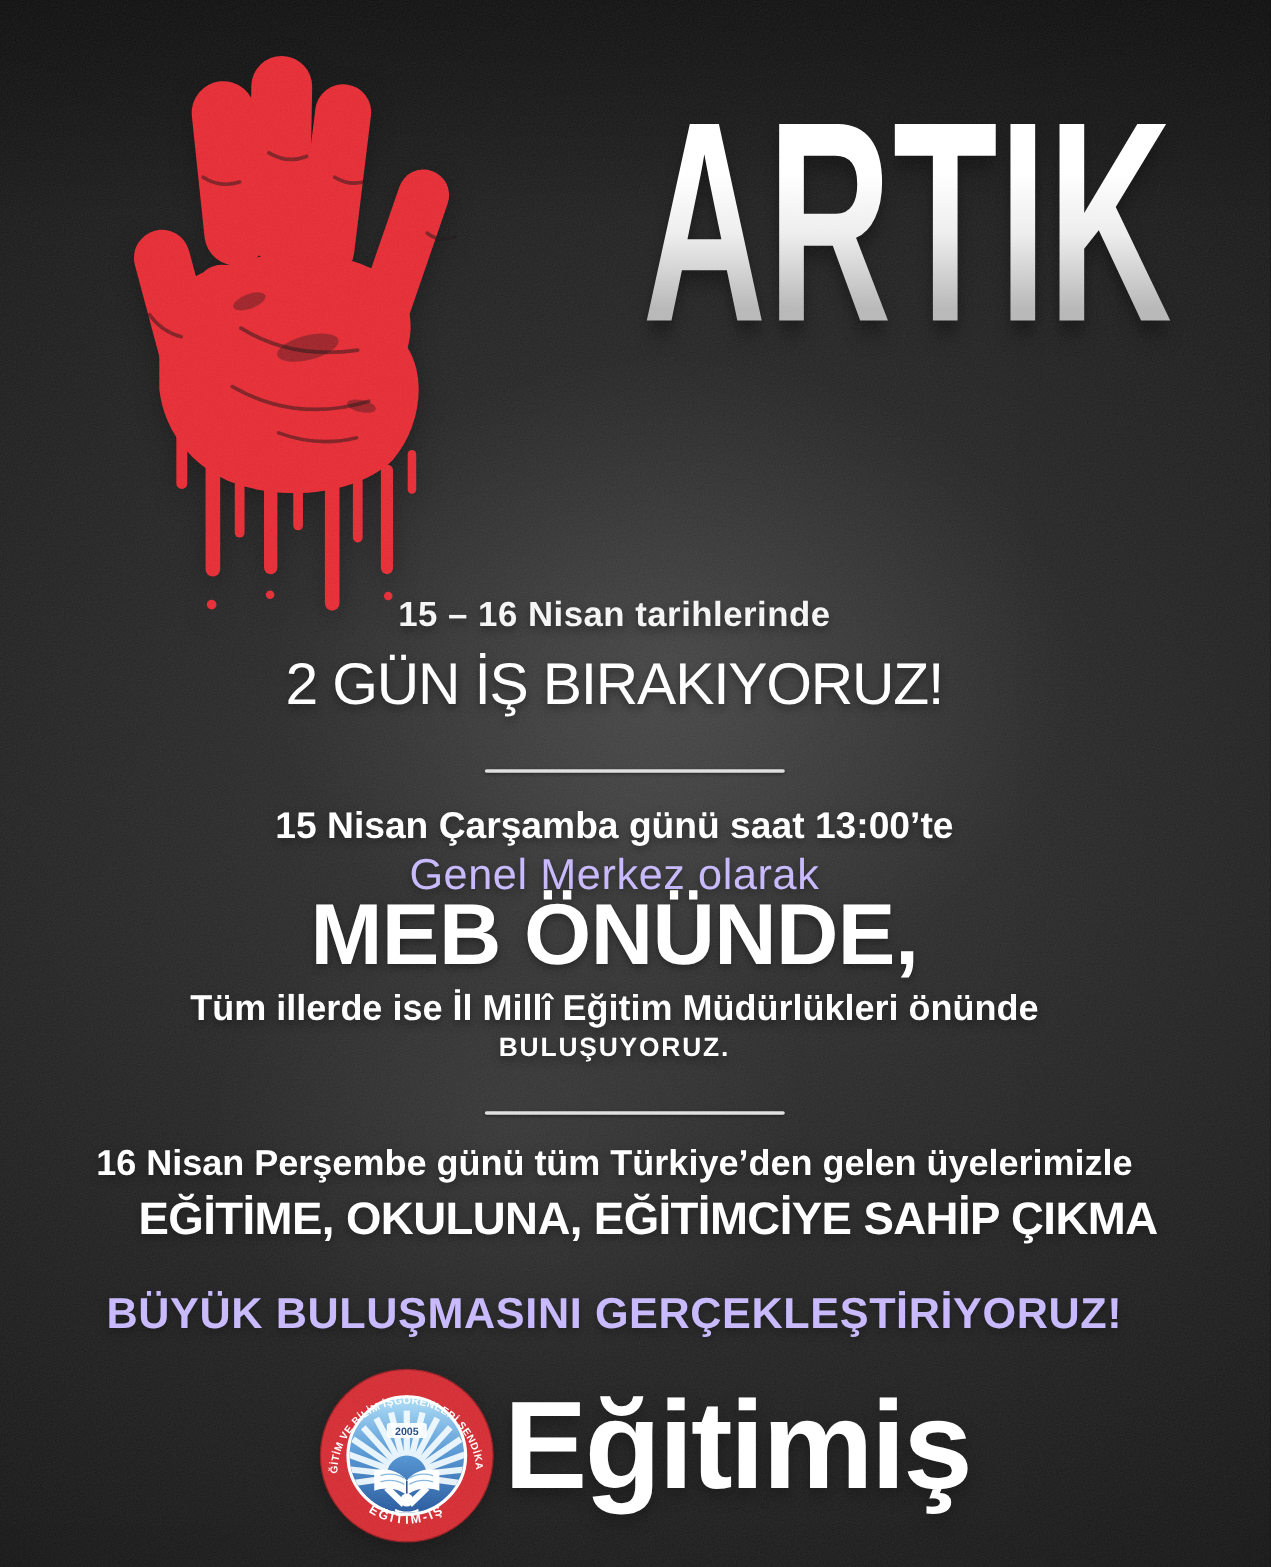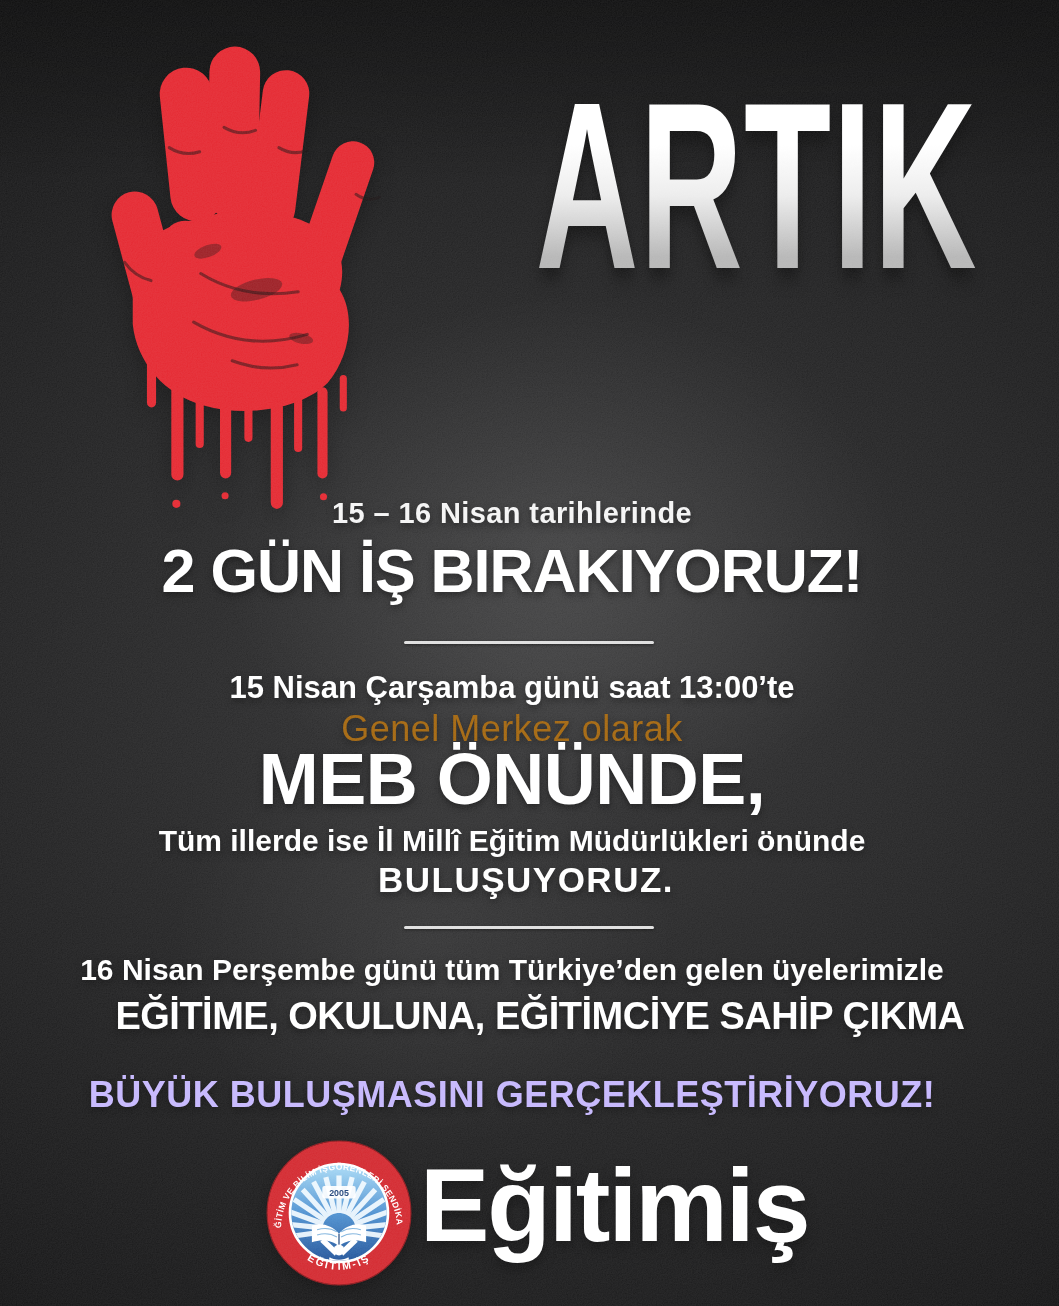--- a/index.html
+++ b/index.html
@@ -29,26 +29,26 @@
     background:linear-gradient(180deg,#ffffff 28%,#ececec 55%,#b4b4b4 88%);
     -webkit-background-clip:text;background-clip:text;color:transparent;
     filter:drop-shadow(0 9px 9px rgba(0,0,0,0.62));
     letter-spacing:2px;
   }
   .headline .t2{margin-top:22px;font-size:240px;line-height:188px;}
 
   .center{position:absolute;left:0;width:1024px;text-align:center;white-space:nowrap;
     text-shadow:0 3px 7px rgba(0,0,0,0.55);}
   .dates   {top:497px;font-size:29px;font-weight:700;color:#f4f4f4;letter-spacing:0.4px;}
-  .strike  {top:534px;font-size:61px;line-height:74px;font-weight:700;letter-spacing:-1px;}
+  .strike  {top:534px;font-size:49px;line-height:74px;font-weight:400;letter-spacing:-1px;}
   .m-time  {top:670px;font-size:31px;font-weight:700;}
-  .m-org   {top:708px;font-size:36px;font-weight:500;letter-spacing:0.5px;color:#a16207;text-align:center;}
+  .m-org   {top:708px;font-size:36px;font-weight:500;letter-spacing:0.5px;color:#c4b5fd;text-align:center;}
   .m-place {top:746px;font-size:72px;line-height:66px;font-weight:700;letter-spacing:-0.5px;}
   .m-prov  {top:824px;font-size:30px;font-weight:700;}
-  .m-act   {top:860px;font-size:35px;font-weight:700;letter-spacing:1.5px;padding-left:14px;}
+  .m-act   {top:860px;font-size:22px;font-weight:700;letter-spacing:1.5px;}
   .g-intro {top:953px;font-size:30px;font-weight:700;}
   .g-cause {top:993px;font-size:38px;line-height:46px;font-weight:700;letter-spacing:-0.5px;margin-left:28px;}
   .g-event {top:1073px;font-size:36px;line-height:44px;font-weight:700;letter-spacing:0.5px;color:#c4b5fd;}
 
   .divider{position:absolute;left:404px;width:250px;height:3px;background:#dedede;border-radius:2px;
     box-shadow:0 1px 3px rgba(0,0,0,0.6);}
   .divider.d1{top:641px;}
   .divider.d2{top:926px;}
 
   .badge{position:absolute;left:266px;top:1140px;width:146px;height:146px;}

